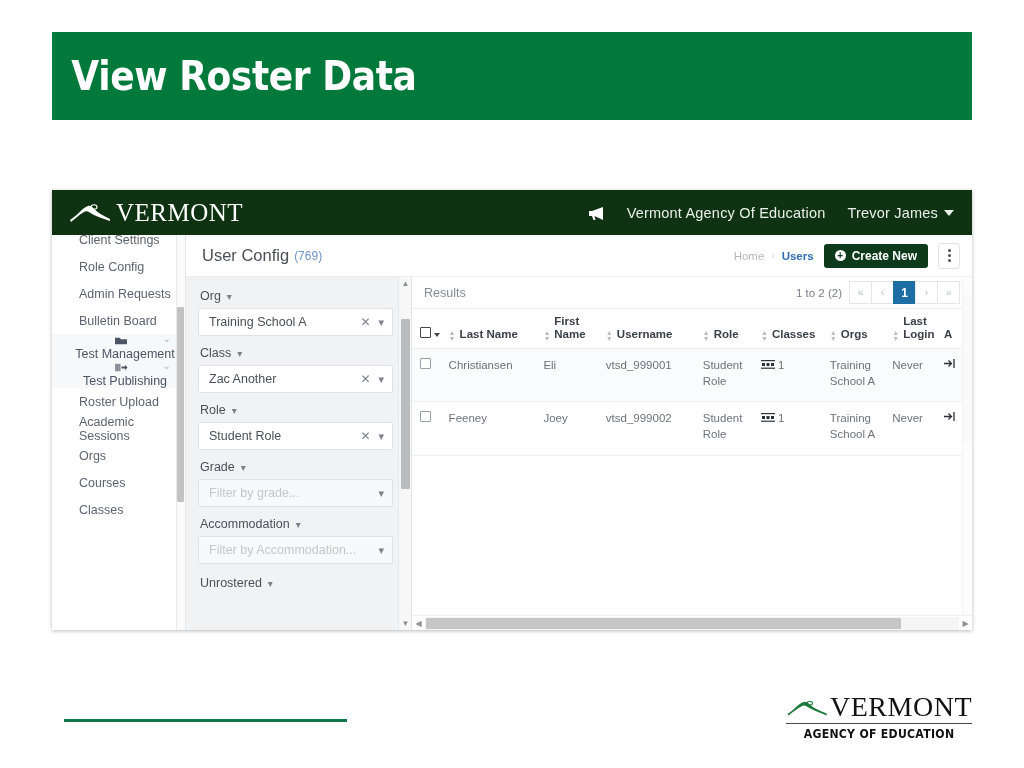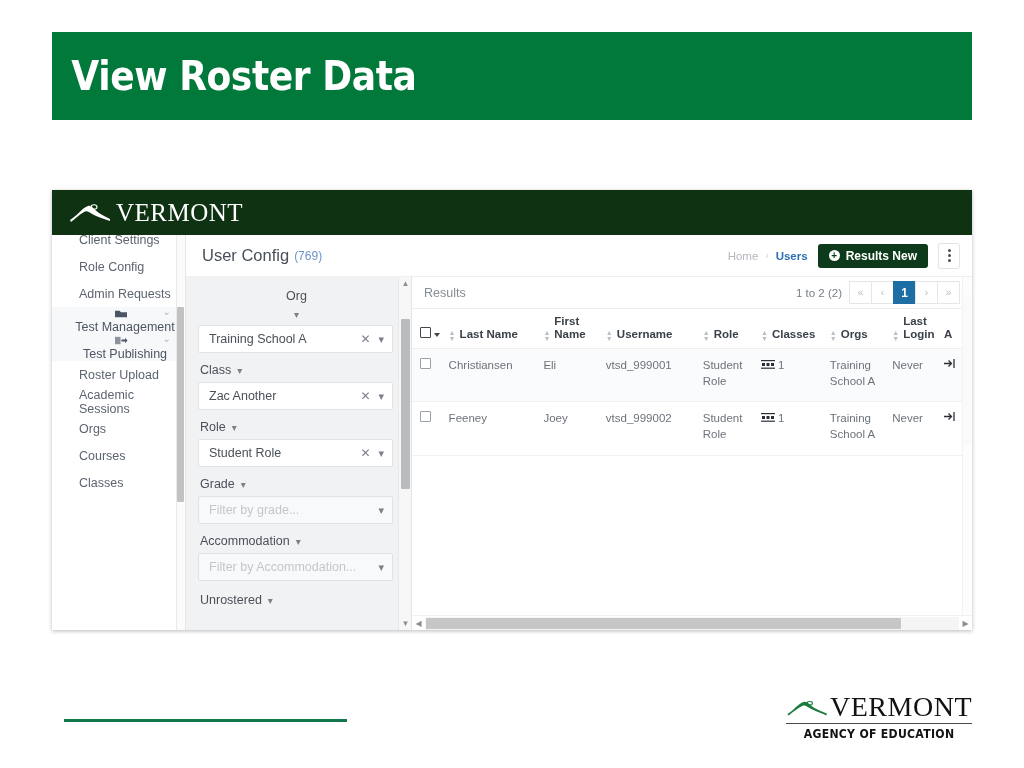--- a/index.html
+++ b/index.html
@@ -189,21 +189,21 @@
     position: relative;
     border-right: 1px solid #e2e4e6;
     overflow: hidden;
   }
   .filters-inner { padding: 8px 18px 0 12px; }
   .flt-label {
     font-size: 12.5px; color: #4a5058;
     margin: 10px 0 5px 2px;
     display: flex; align-items: center; gap: 6px;
   }
-  .flt-label:first-child { margin-top: 4px; flex-direction: column; }
+  .flt-label:first-child { margin-top: 4px; }
   .chev { color: #7b818a; font-size: 10px; }
   .flt-box {
     height: 28px;
     background: #ffffff;
     border: 1px solid #e0e2e5;
     border-radius: 2px;
     display: flex; align-items: center;
     padding: 0 8px 0 10px;
     font-size: 12.5px; color: #4a5058;
   }
@@ -365,34 +365,47 @@
 <div class="app-shot">
 
   <div class="topbar">
     <div class="brand-logo">
       <svg class="brand-mark" viewBox="0 0 44 22">
         <path d="M2 18 C10 13, 14 6, 20 4 C24 3, 26 8, 31 11 C34 13, 38 15, 42 17 L42 19 C36 17, 30 15, 26 13 C22 11, 19 8, 16 10 C12 12, 7 17, 3 20 Z" fill="#ffffff"></path>
         <ellipse cx="26" cy="5" rx="3" ry="2.2" fill="none" stroke="#ffffff" stroke-width="1.1"></ellipse>
       </svg>
       <span class="brand-word">VERMONT</span>
     </div>
+    <div class="topbar-right">
+      <svg class="megaphone" viewBox="0 0 18 16">
+        <path d="M2 6 L2 11 L5 11 L6.5 15 L8.5 15 L7.5 11 L16 15 L16 2 L5 6 Z" fill="#ffffff"></path>
+      </svg>
+      <span class="org-name">Vermont Agency Of Education</span>
+      <span class="user-menu">
+        <span>Trevor James</span>
+        <i class="caret-down"></i>
+      </span>
+    </div>
   </div>
 
   <div class="app-body">
 
     <nav class="sidebar">
       <div class="sidebar-scroll" id="sidebar-list">
           <div class="nav-item sub" style="margin-top: -9px;">
             <span>Client Settings</span>
           </div>
           <div class="nav-item sub">
             <span>Role Config</span>
           </div>
           <div class="nav-item sub">
             <span>Admin Requests</span>
+          </div>
+          <div class="nav-item sub">
+            <span>Bulletin Board</span>
           </div>
           <div class="nav-item group shaded">
             <span class="nav-icon">
               <svg viewBox="0 0 15 13" width="14" height="12">
                 <path d="M1 3 L6 3 L7.5 4.5 L14 4.5 L14 10 L1 10 Z" fill="#4c5563"></path>
               </svg>
             </span>
             <span>Test Management</span>
             <span class="nav-chevron">⌄</span>
           </div>
@@ -433,21 +446,21 @@
         <span class="page-title">User Config</span>
         <span class="page-count">(769)</span>
         <div class="head-right">
           <div class="crumbs">
             <span class="crumb-home">Home</span>
             <span class="crumb-sep">›</span>
             <span class="crumb-cur">Users</span>
           </div>
           <button class="btn-create">
             <span class="plus-circle">+</span>
-            <span>Results New</span>
+            <span>Create New</span>
           </button>
           <div class="kebab">
               <i></i>
               <i></i>
               <i></i>
             </div>
         </div>
       </div>
 
       <div class="lower">

